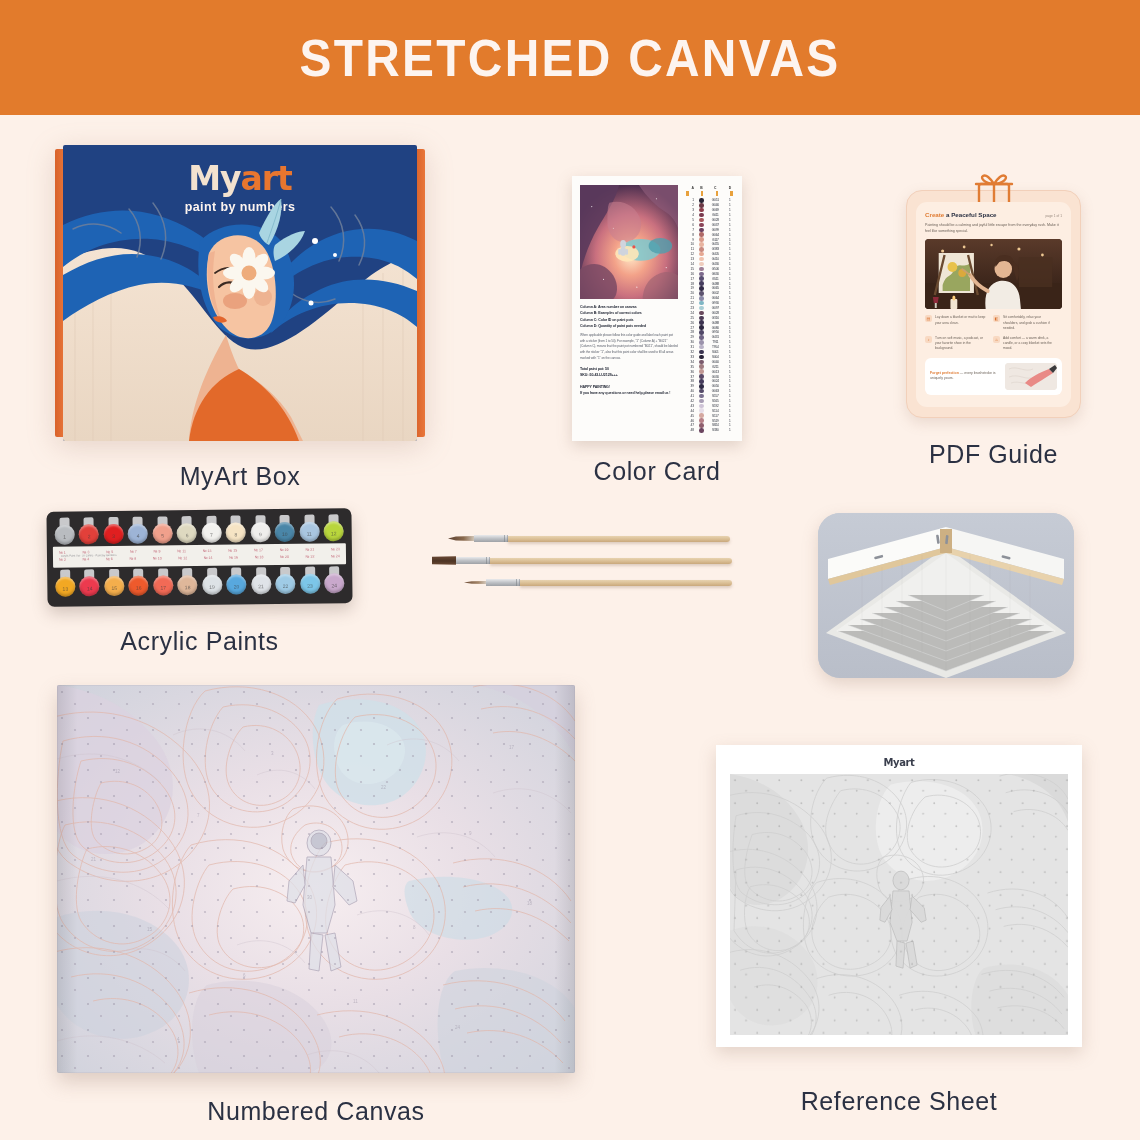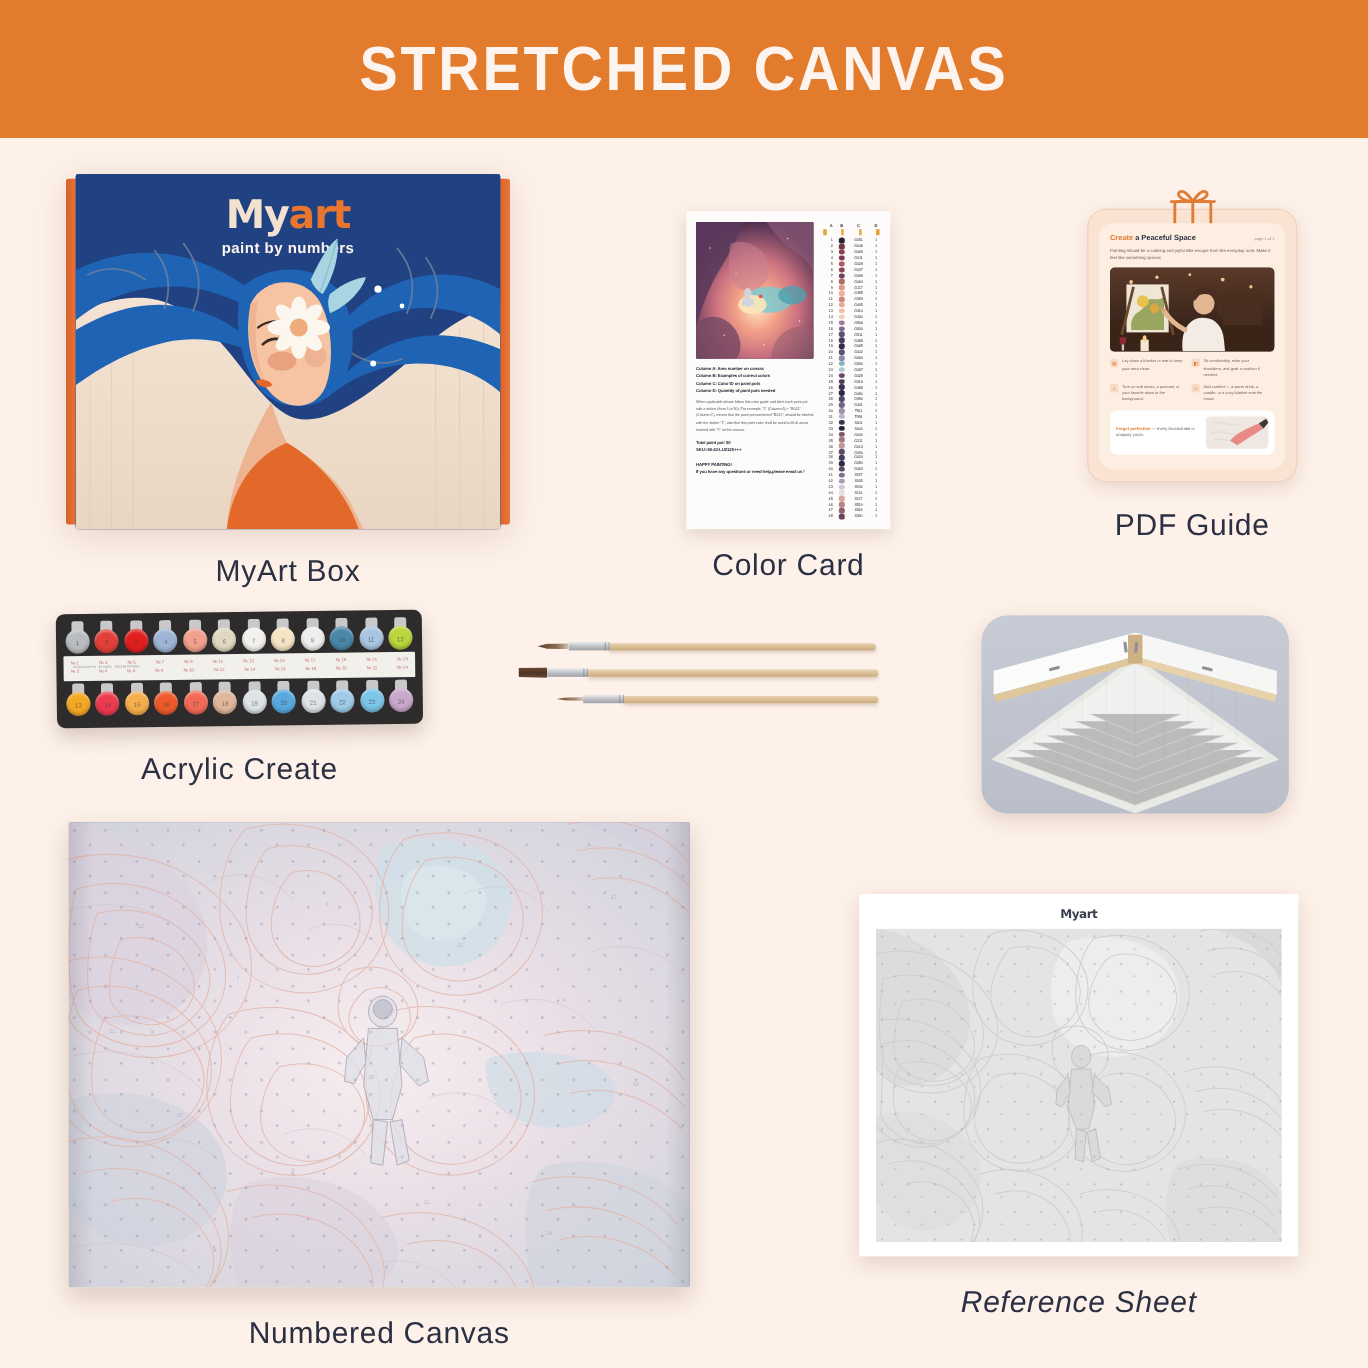--- a/index.html
+++ b/index.html
@@ -703,21 +703,21 @@
               <span class="c">S330</span>
               <span class="q">1</span>
             </div>
           </div>
       </div>
     </div>
   </div>
   <div class="caption" style="width:170px; margin-top:16px;">Color Card</div>
 </div>
 
-<div class="cell" style="left:906px; top:152px;">
+<div class="cell" style="left:906px; top:168px;">
   <div class="pdf-wrap">
     <div class="pdf-outer"></div>
     <svg class="gift" width="44" height="42" viewBox="0 0 44 42">
       <g fill="none" stroke="#e07c34" stroke-width="2.4" stroke-linecap="round" stroke-linejoin="round">
         <rect x="7" y="16" width="30" height="22" rx="2"></rect>
         <path d="M4 16 h36"></path>
         <path d="M22 16 v22"></path>
         <path d="M22 16 C18 10 14 6 11 8 C8 10 12 15 22 16 Z"></path>
         <path d="M22 16 C26 10 30 6 33 8 C36 10 32 15 22 16 Z"></path>
       </g>
@@ -955,21 +955,21 @@
           <div class="pot-body" style="background:#7cc6e8"></div>
           <div class="pot-no">23</div>
         </div>
         <div class="pot">
           <div class="pot-lid"></div>
           <div class="pot-body" style="background:#c9a8cc"></div>
           <div class="pot-no">24</div>
         </div>
       </div>
   </div>
-  <div class="caption" style="width:305px; margin-top:22px;">Acrylic Create</div>
+  <div class="caption" style="width:305px; margin-top:22px;">Acrylic Paints</div>
 </div>
 
 <div class="cell" style="left:432px; top:528px;">
   <div class="brushes">
     <div class="brush" style="top:6px; left:16px;">
       <div class="br-tip-round"></div>
       <div class="br-ferrule"></div>
       <div class="br-handle" style="width:222px;"></div>
     </div>
     <div class="brush" style="top:28px; left:0px;">
@@ -1216,14 +1216,14 @@
           <path d="M162,112 L178,112 L181,142 L176,160 L166,160 L159,142 Z"></path>
           <path d="M159,117 L150,128 L149,140 L154,142 L161,130 Z"></path>
           <path d="M181,117 L193,128 L195,140 L190,142 L179,130 Z"></path>
           <path d="M166,160 L165,184 L172,186 L174,162 Z"></path>
           <path d="M175,162 L179,186 L186,183 L182,160 Z"></path>
         </g>
         <rect width="336" height="250" fill="url(#gdots)"></rect>
       </svg>
     </div>
   </div>
-  <div class="caption" style="width:366px; margin-top:24px;font-style:italic;">Reference Sheet</div>
+  <div class="caption" style="width:366px; margin-top:40px;">Reference Sheet</div>
 </div>
 
 </body></html>

